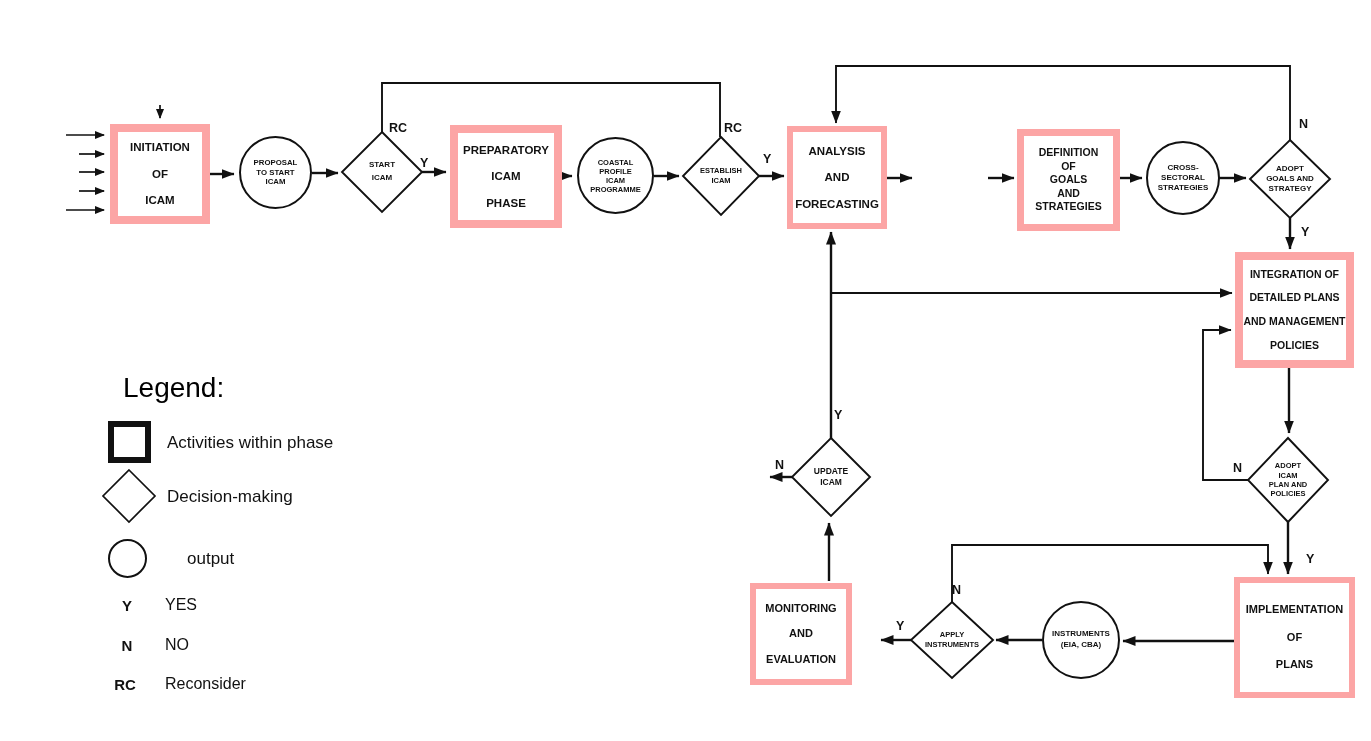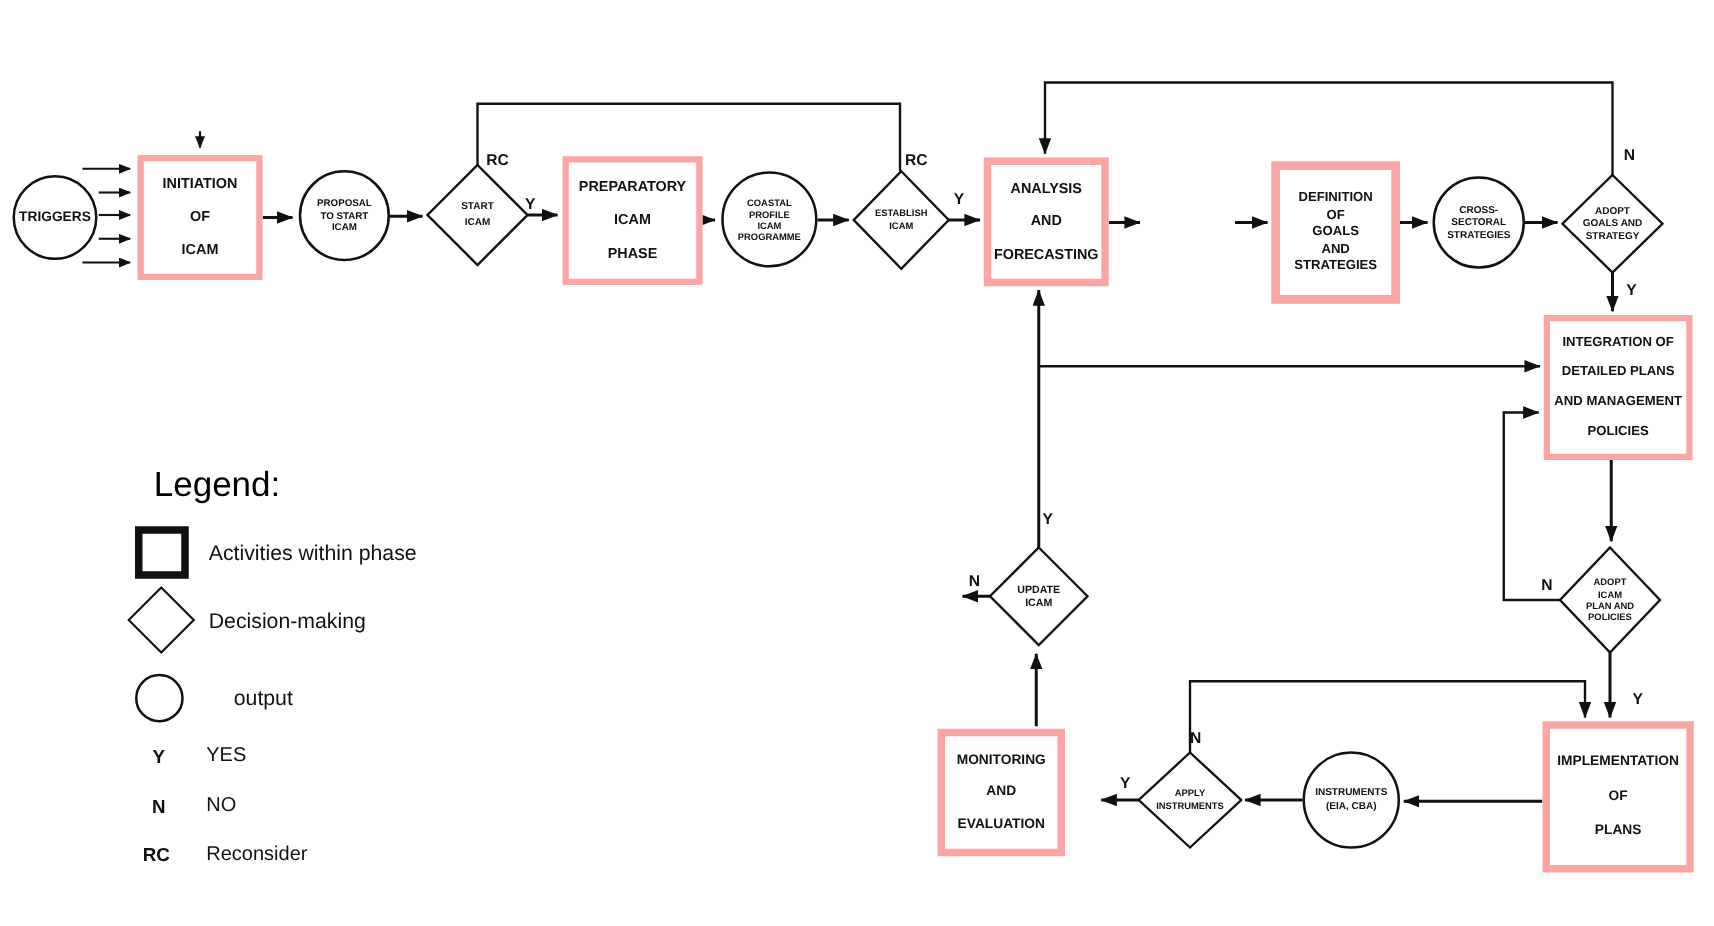--- a/index.html
+++ b/index.html
@@ -6,21 +6,21 @@
   #canvas{
     position:relative;width:1371px;height:741px;background:#fff;
     font-family:"Liberation Sans",sans-serif;color:#111;overflow:hidden;
   }
   #wires{position:absolute;left:0;top:0;}
   .node{
     position:absolute;box-sizing:border-box;background:#fff;
     display:flex;align-items:center;justify-content:center;
     text-align:center;white-space:pre-line;color:#111;
   }
-  .box{border:5px solid #fca5a5;font-weight:700;}
+  .box{border:8px solid #fca5a5;font-weight:700;}
   .circle{border:2px solid #111;border-radius:50%;font-weight:700;}
   .dlabel{
     position:absolute;display:flex;align-items:center;justify-content:center;
     text-align:center;white-space:pre-line;font-weight:700;color:#111;
   }
   .elabel{position:absolute;font-weight:700;font-size:12.5px;color:#111;}
   .legend-title{position:absolute;left:123px;top:372px;font-size:28px;color:#000000;}
   .lbox{position:absolute;left:108px;top:421px;width:43px;height:42px;box-sizing:border-box;border:6px solid #111;background:#fff;}
   .lcircle{position:absolute;left:108px;top:539px;width:39px;height:39px;box-sizing:border-box;border:2px solid #111;border-radius:50%;background:#fff;}
   .ltext{position:absolute;left:167px;font-size:17px;color:#111;}
@@ -86,21 +86,20 @@
       <polygon points="721,137 759,176 721,215 683,176"></polygon>
       <polygon points="1290,140 1330,179 1290,218 1250,179"></polygon>
       <polygon points="1288,438 1328,480 1288,522 1248,480"></polygon>
       <polygon points="952,602 993,640 952,678 911,640"></polygon>
       <polygon points="831,438 870,477 831,516 792,477"></polygon>
     </g>
 
     <polygon points="129,470 155,496 129,522 103,496" stroke="#111" stroke-width="1.7" fill="#fff"></polygon>
   </svg>
 
-  <div class="node circle" style="left:10px;top:140px;width:68px;height:68px;font-size:11px;">TRIGGERS</div>
 
   <div class="node circle" style="left:239px;top:136px;width:73px;height:73px;font-size:7.8px;line-height:1.25;">PROPOSAL
 TO START
 ICAM</div>
 
   <div class="node circle" style="left:577px;top:137px;width:77px;height:77px;font-size:7.5px;line-height:1.2;">COASTAL
 PROFILE
 ICAM
 PROGRAMME</div>
 
@@ -117,21 +116,21 @@
 ICAM</div>
 
   <div class="node box" style="left:450px;top:125px;width:112px;height:103px;font-size:11.5px;line-height:2.3;">PREPARATORY
 ICAM
 PHASE</div>
 
   <div class="node box" style="left:787px;top:126px;width:100px;height:103px;border-width:6px;font-size:11.5px;line-height:2.3;">ANALYSIS
 AND
 FORECASTING</div>
 
-  <div class="node box" style="left:1017px;top:129px;width:103px;height:114px;border-width:7px;font-size:10.5px;line-height:1.3;">DEFINITION
+  <div class="node box" style="left:1017px;top:129px;width:103px;height:102px;border-width:7px;font-size:10.5px;line-height:1.3;">DEFINITION
 OF
 GOALS
 AND
 STRATEGIES</div>
 
   <div class="node box" style="left:1235px;top:252px;width:119px;height:116px;font-size:10.5px;line-height:2.25;">INTEGRATION OF
 DETAILED PLANS
 AND MANAGEMENT
 POLICIES</div>
 

